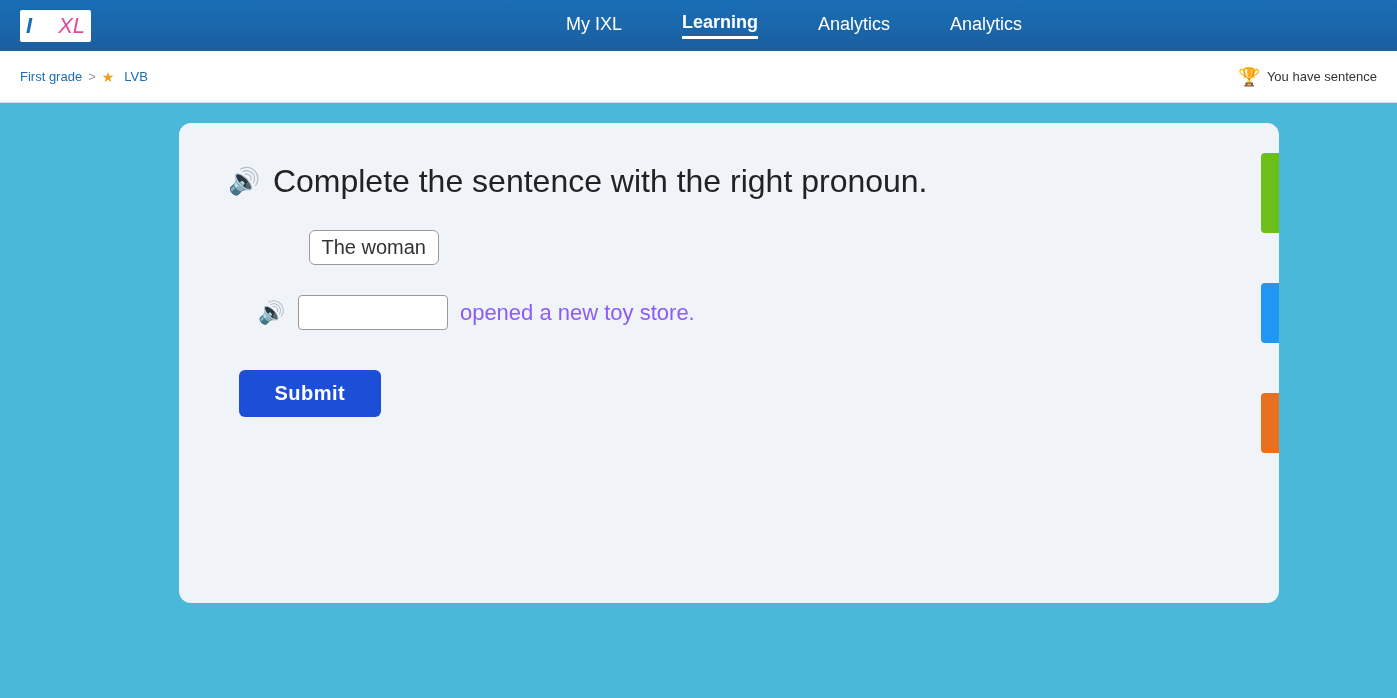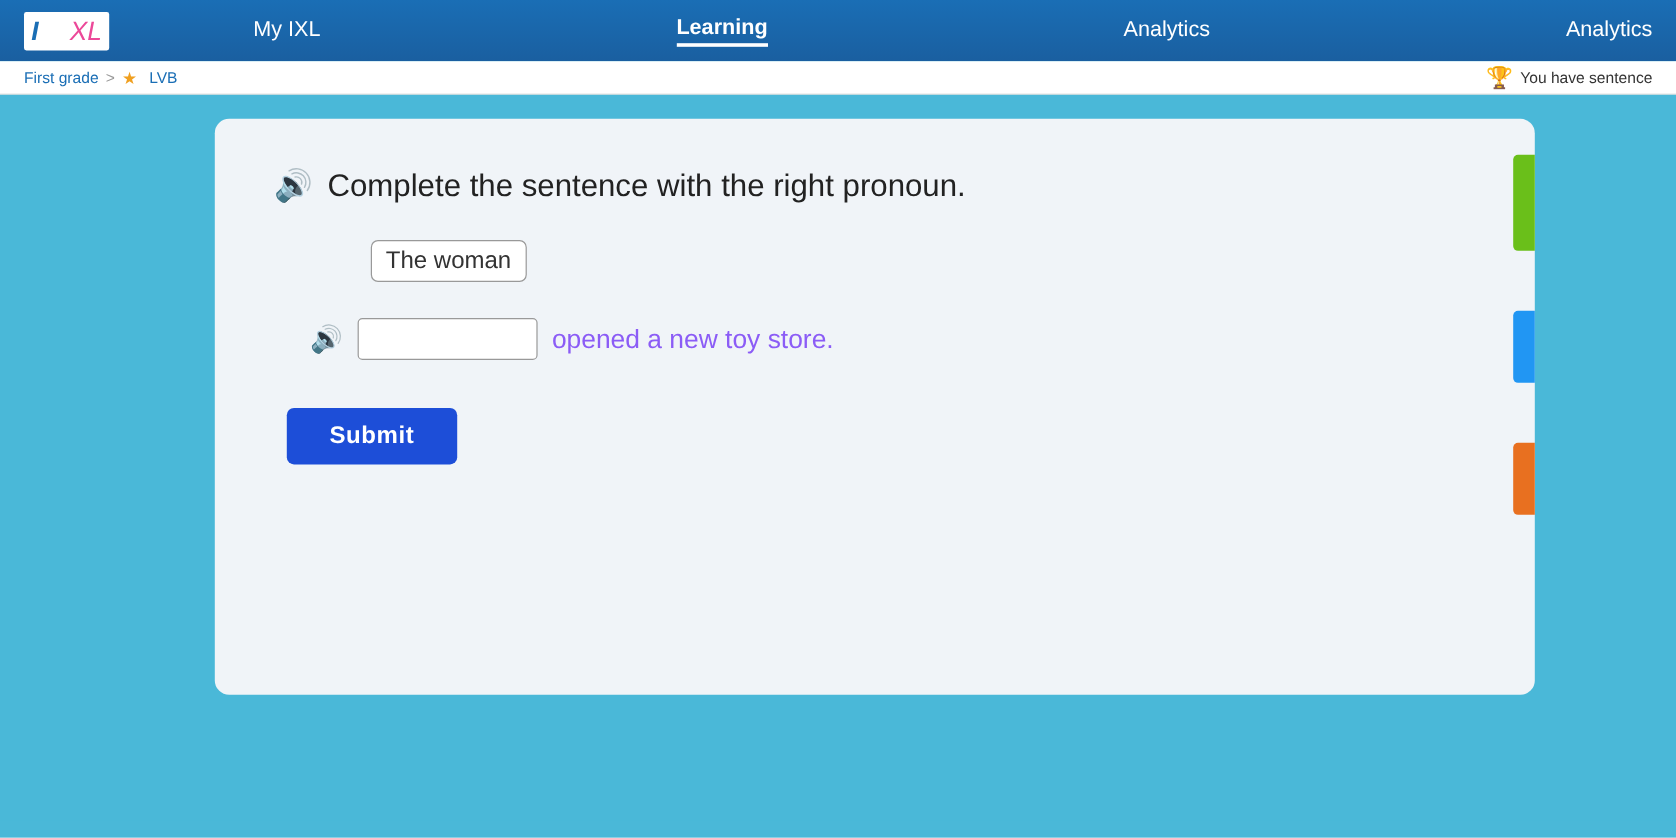--- a/index.html
+++ b/index.html
@@ -49,42 +49,42 @@
       font-weight: 400;
       font-style: italic;
       padding-left: 26px;
     }
 
     #nav-links {
       display: flex;
       align-items: center;
       gap: 60px;
       flex: 1;
-      justify-content: space-between;
+      justify-content: center;
       margin-left: 80px;
     }
 
     .nav-link {
       color: white;
       font-size: 18px;
       font-weight: 500;
       text-decoration: none;
       cursor: pointer;
       padding-bottom: 3px;
     }
 
     .nav-link.active {
       border-bottom: 3px solid white;
       font-weight: 700;
     }
 
     
     #breadcrumb-bar {
       width: 100%;
-      height: 28px;
+      height: 52px;
       background: white;
       display: flex;
       align-items: center;
       padding: 0 20px;
       border-bottom: 1px solid #ddd;
       position: relative;
     }
 
     #breadcrumb {
       display: flex;
@@ -165,21 +165,21 @@
       margin-bottom: 30px;
     }
 
     #speaker-icon-main {
       color: #4ab8d8;
       font-size: 26px;
       cursor: pointer;
     }
 
     #question-text {
-      font-size: 26px;
+      font-size: 32px;
       color: #222;
       font-weight: 400;
     }
 
     #sentence-area {
       margin-left: 20px;
     }
 
     #subject-box {
       display: inline-block;

